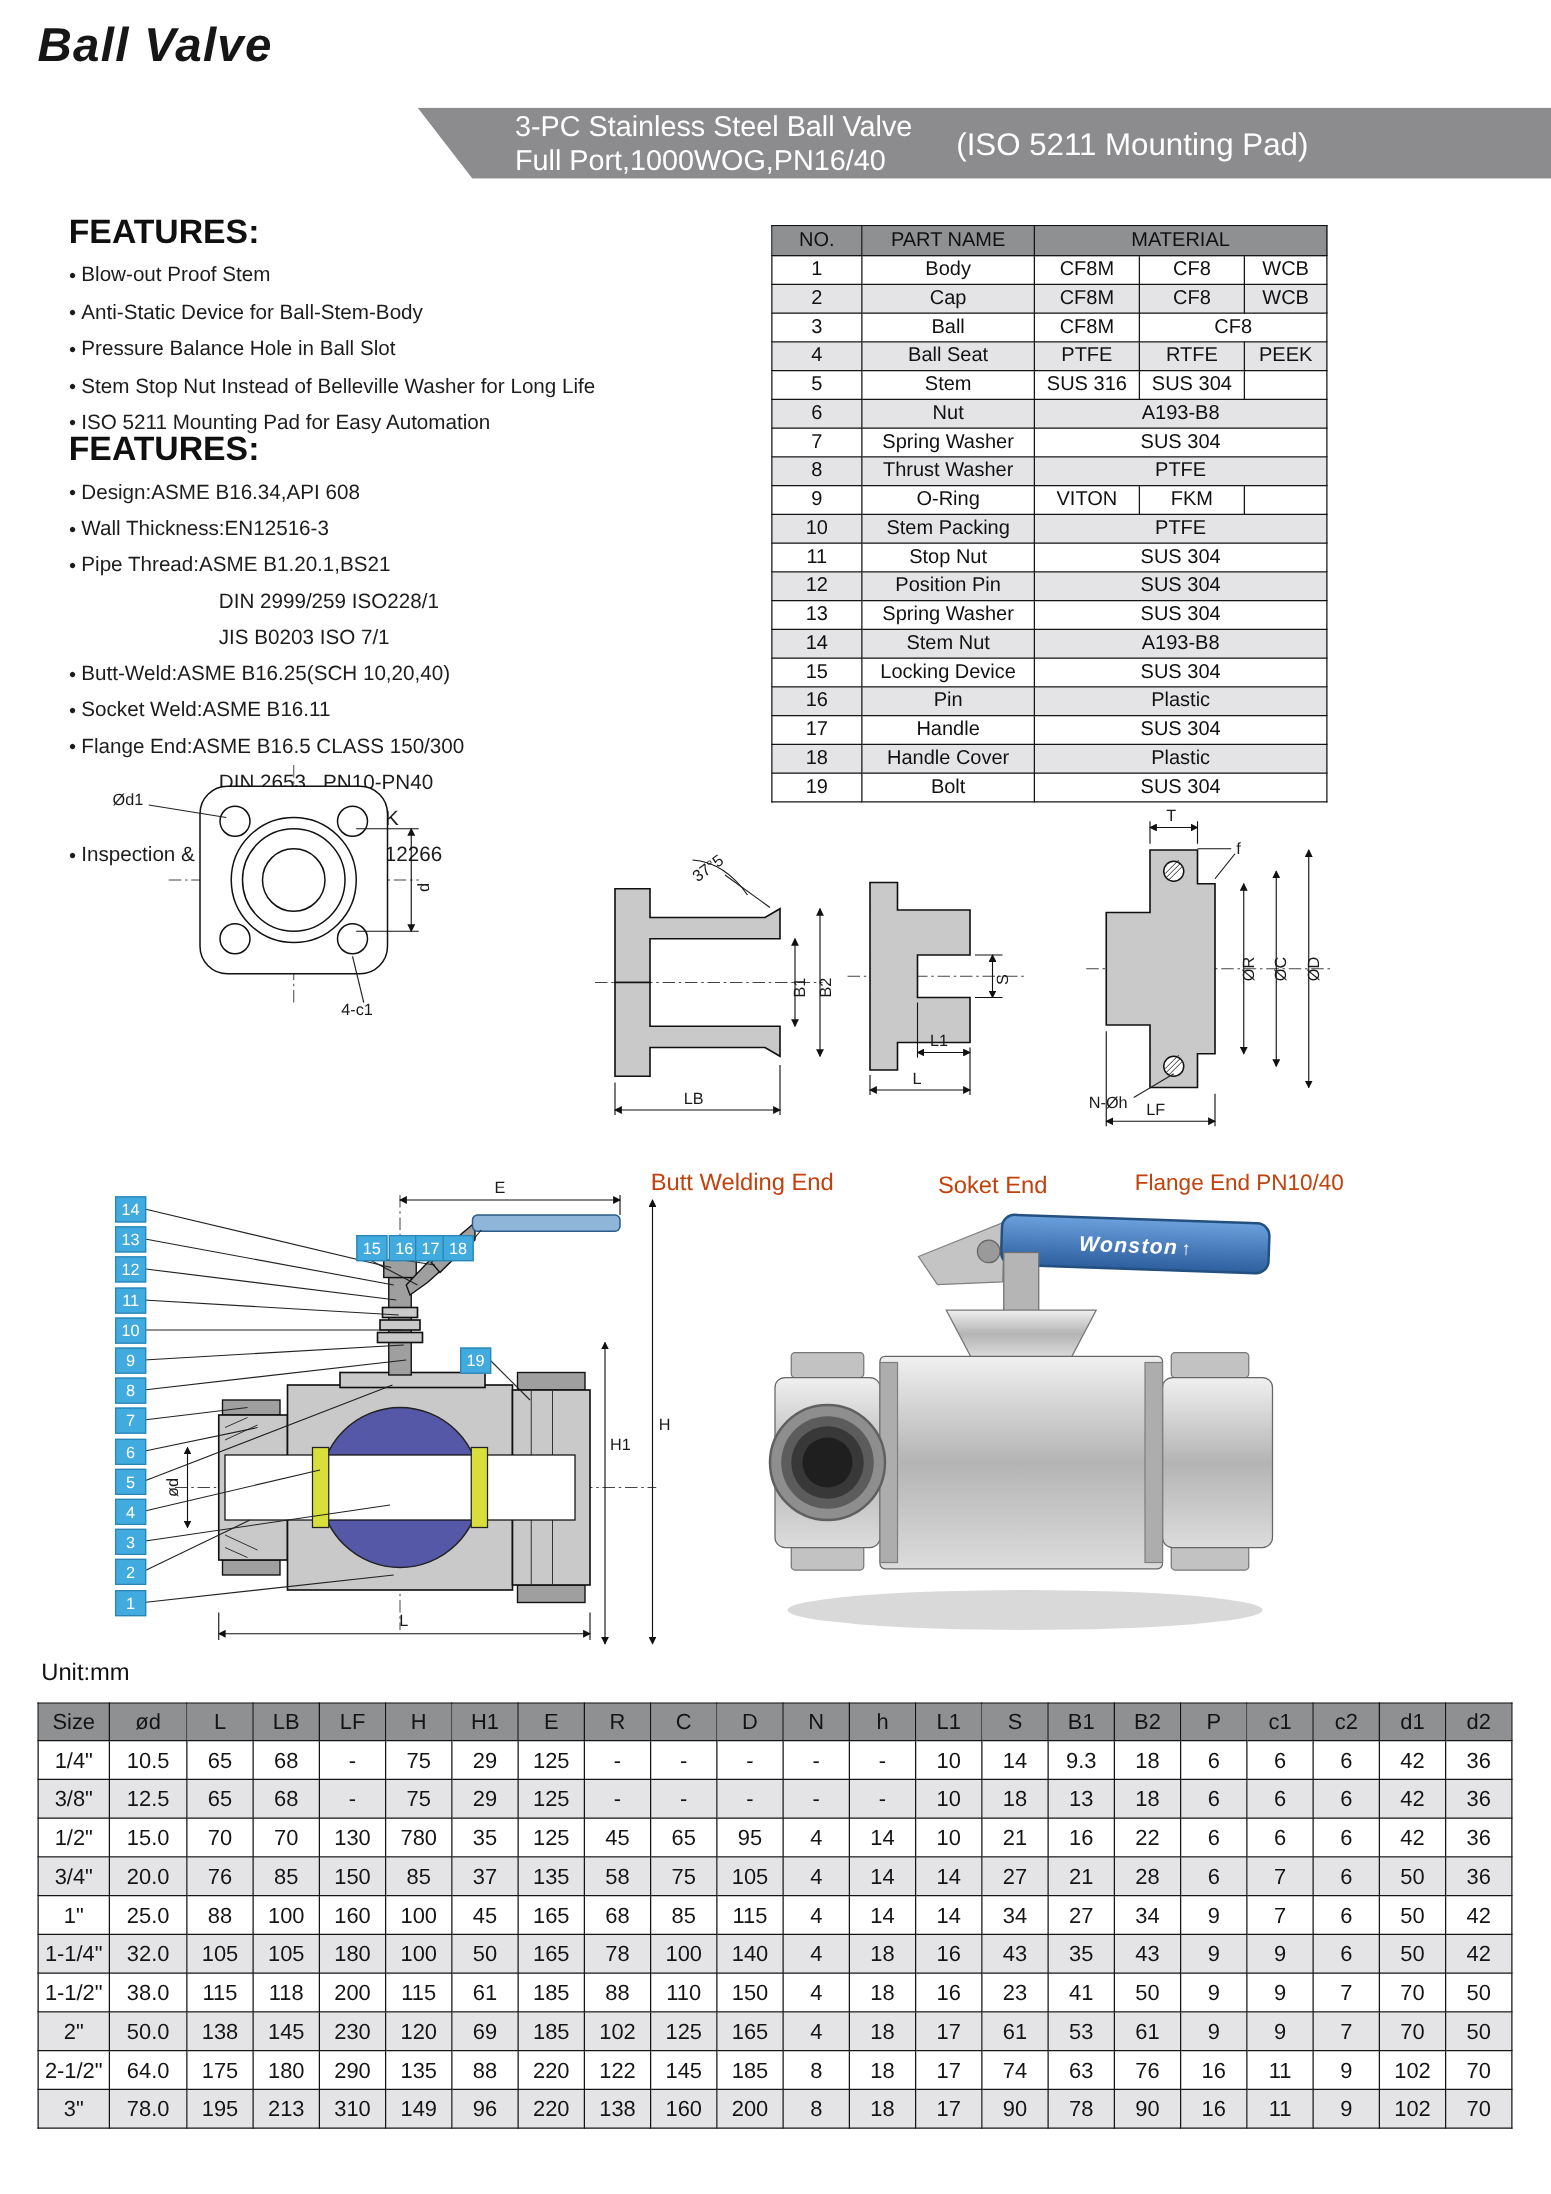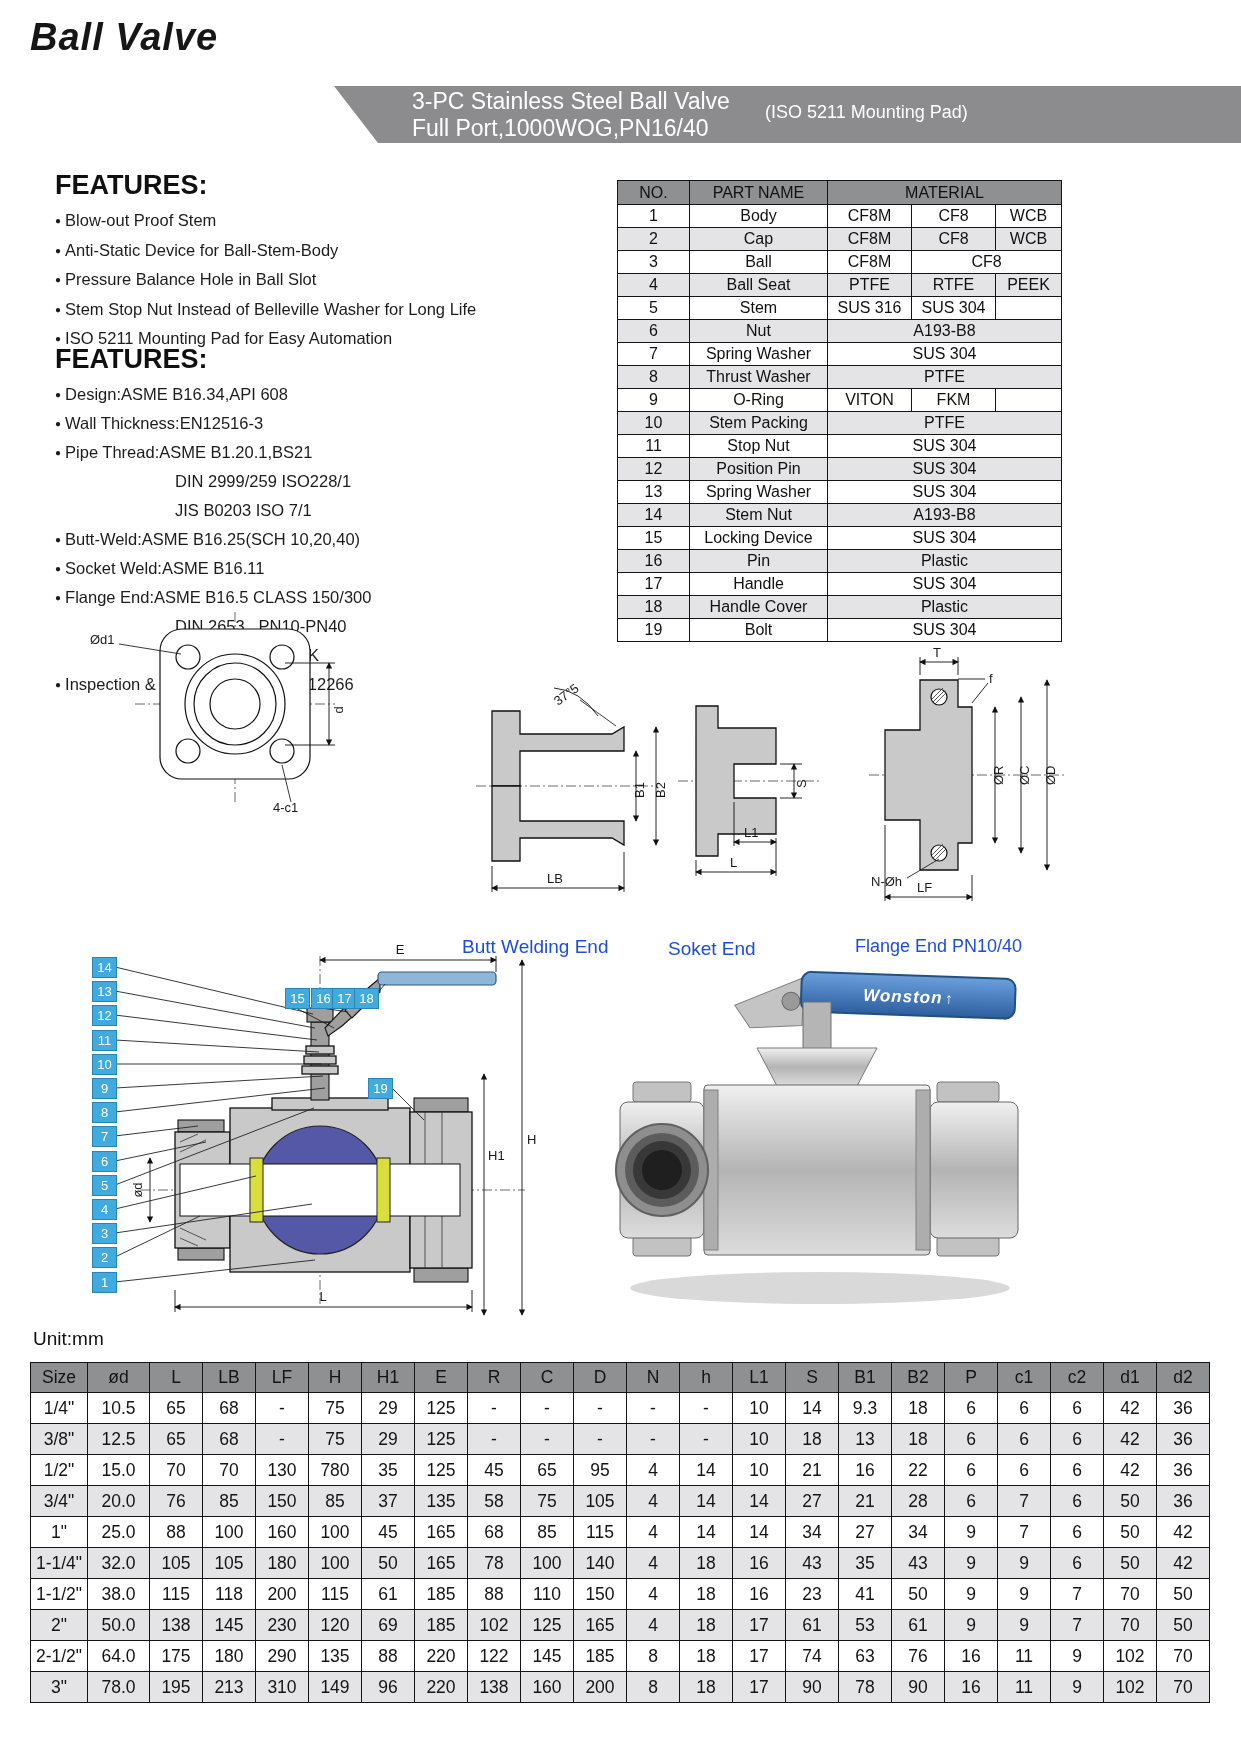--- a/index.html
+++ b/index.html
@@ -9,21 +9,21 @@
          color:#161616;letter-spacing:1px;}
   
   .banner{position:absolute;left:0;top:86px;width:1241px;height:57px;}
   .banner-red{position:absolute;left:0;top:0;width:362px;height:57px;background:#9e2024;
               clip-path:polygon(0 0,318px 0,100% 100%,0 100%);}
   .banner-red .models{position:absolute;left:20px;top:27px;color:#fff;font-size:19px;}
   .banner-gray{position:absolute;left:334px;top:0;width:907px;height:57px;background:#8c8c8e;
                clip-path:polygon(0 0,100% 0,100% 100%,44px 100%);}
   .bg-line1{position:absolute;left:78px;top:2px;color:#fff;font-size:23px;}
   .bg-line2{position:absolute;left:78px;top:29px;color:#fff;font-size:23px;}
-  .bg-note{position:absolute;left:431px;top:16px;color:#fff;font-size:18px;}
+  .bg-note{position:absolute;left:431px;top:16px;color:#fff;font-size:25px;}
   
   #features{position:absolute;left:55px;top:170px;width:540px;}
   #standard{position:absolute;left:55px;top:344px;width:540px;}
   .sec-head{font-weight:bold;font-size:27px;color:#101010;margin-bottom:5px;}
   .feat,.std{font-size:16.5px;line-height:29px;color:#1c1c1c;}
   .feat{margin-bottom:.5px;}
   .blt{font-size:10px;vertical-align:2px;margin-right:4px;}
   .ind{padding-left:120px;}
   .stxt{white-space:pre;}
   .gap{height:3px;}
@@ -32,21 +32,21 @@
             border:1px solid #000;box-shadow:inset 0 1px 0 #bbb;
             color:#c0272d;font-style:italic;font-weight:bold;font-size:17px;}
   
   #parts{position:absolute;left:617px;top:180px;border-collapse:collapse;}
   #parts th,#parts td{border:1px solid #141414;font-size:16px;text-align:center;
                       height:22px;padding:0 2px;color:#111;font-weight:normal;}
   #parts th{background:#8f9092;height:23px;}
   #parts tr.alt td{background:#e4e4e6;}
   
   .dw{position:absolute;}
-  .cap{position:absolute;font-size:19px;color:#1d4ed8;text-align:left;}
+  .cap{position:absolute;font-size:19px;color:#c2410c;text-align:right;}
   .lb{font-size:13px;fill:#1a1a1a;font-family:"Liberation Sans",sans-serif;}
   .cl{stroke:#444;stroke-width:0.8;stroke-dasharray:10 3 2 3;fill:none;}
   .ol{fill:#c9c9c9;stroke:#111;stroke-width:1.3;}
   .wh{fill:#fff;stroke:#111;stroke-width:1.2;}
   .mt{fill:#9f9f9f;stroke:#111;stroke-width:1.1;}
   .dm{stroke:#111;stroke-width:0.9;fill:none;}
   .ld{stroke:#222;stroke-width:0.9;fill:none;}
   .hx{stroke:#333;stroke-width:0.8;}
   
   #assembly-callouts{position:absolute;left:80px;top:860px;width:480px;height:470px;}

